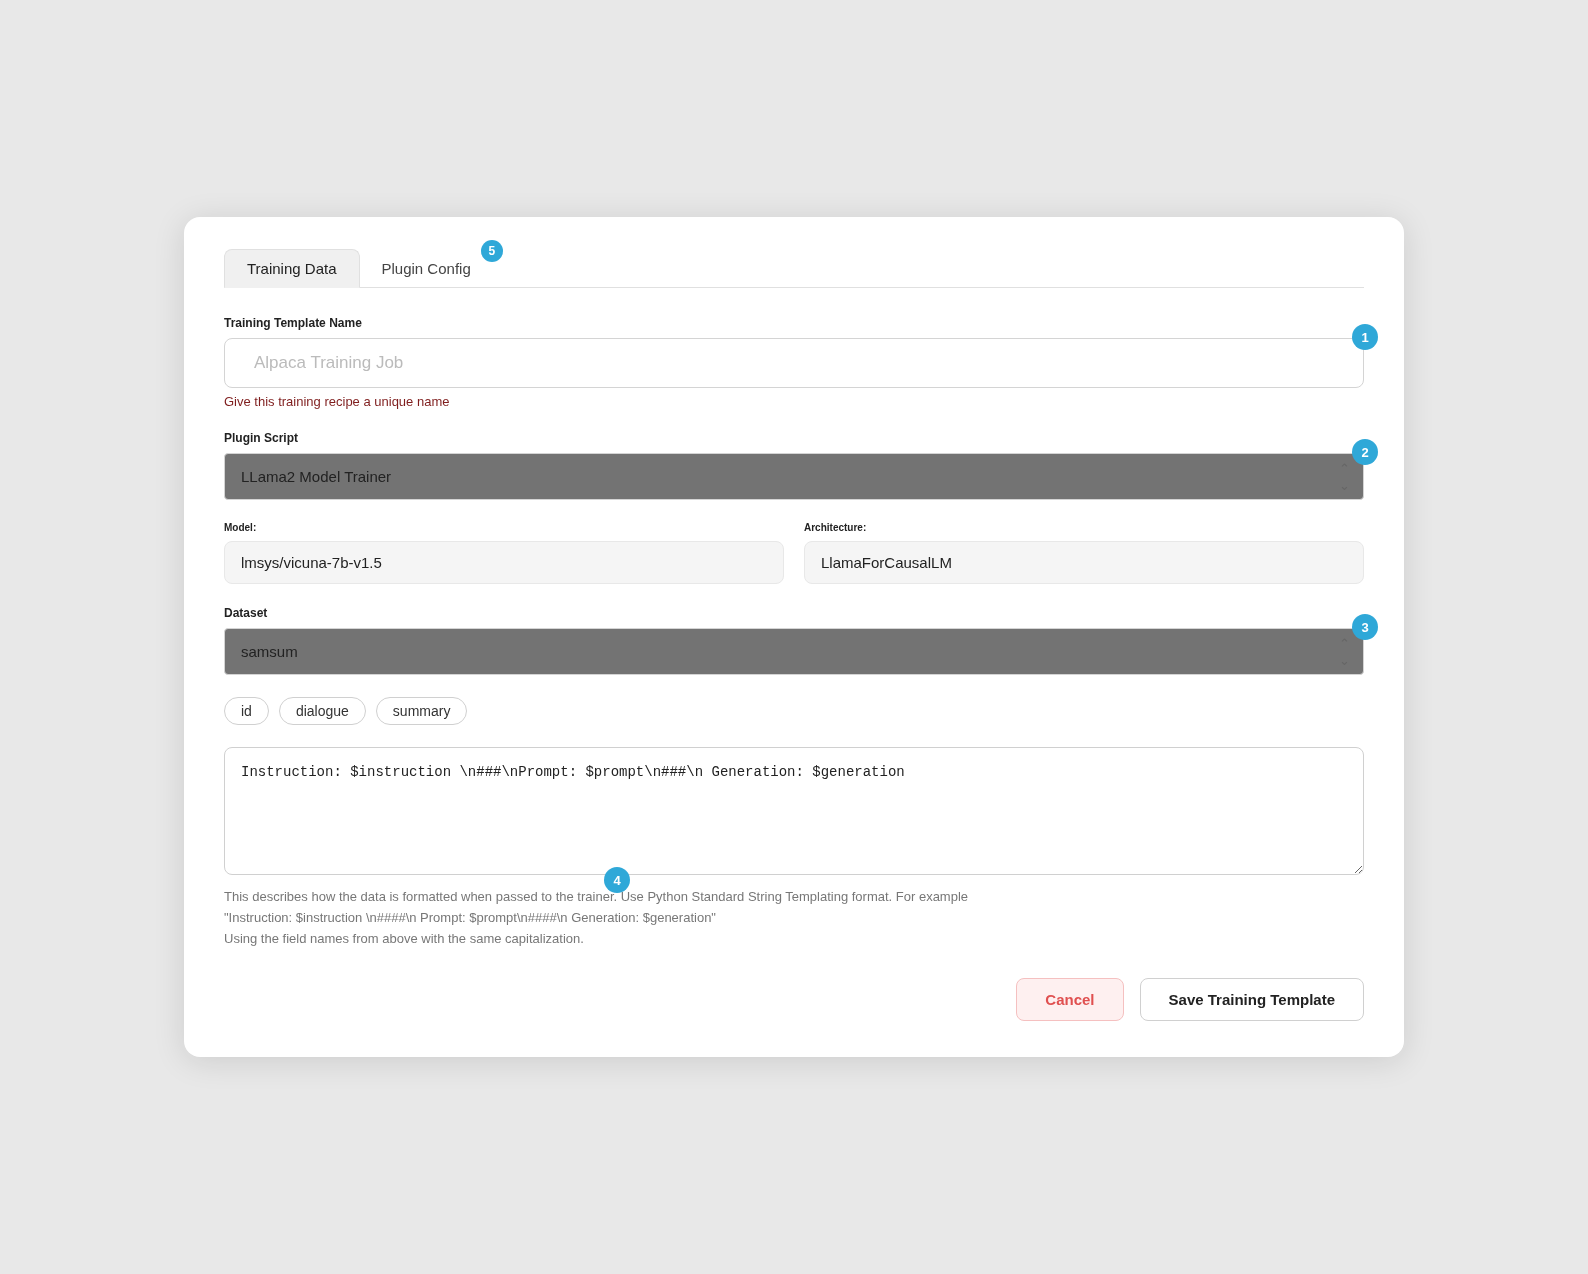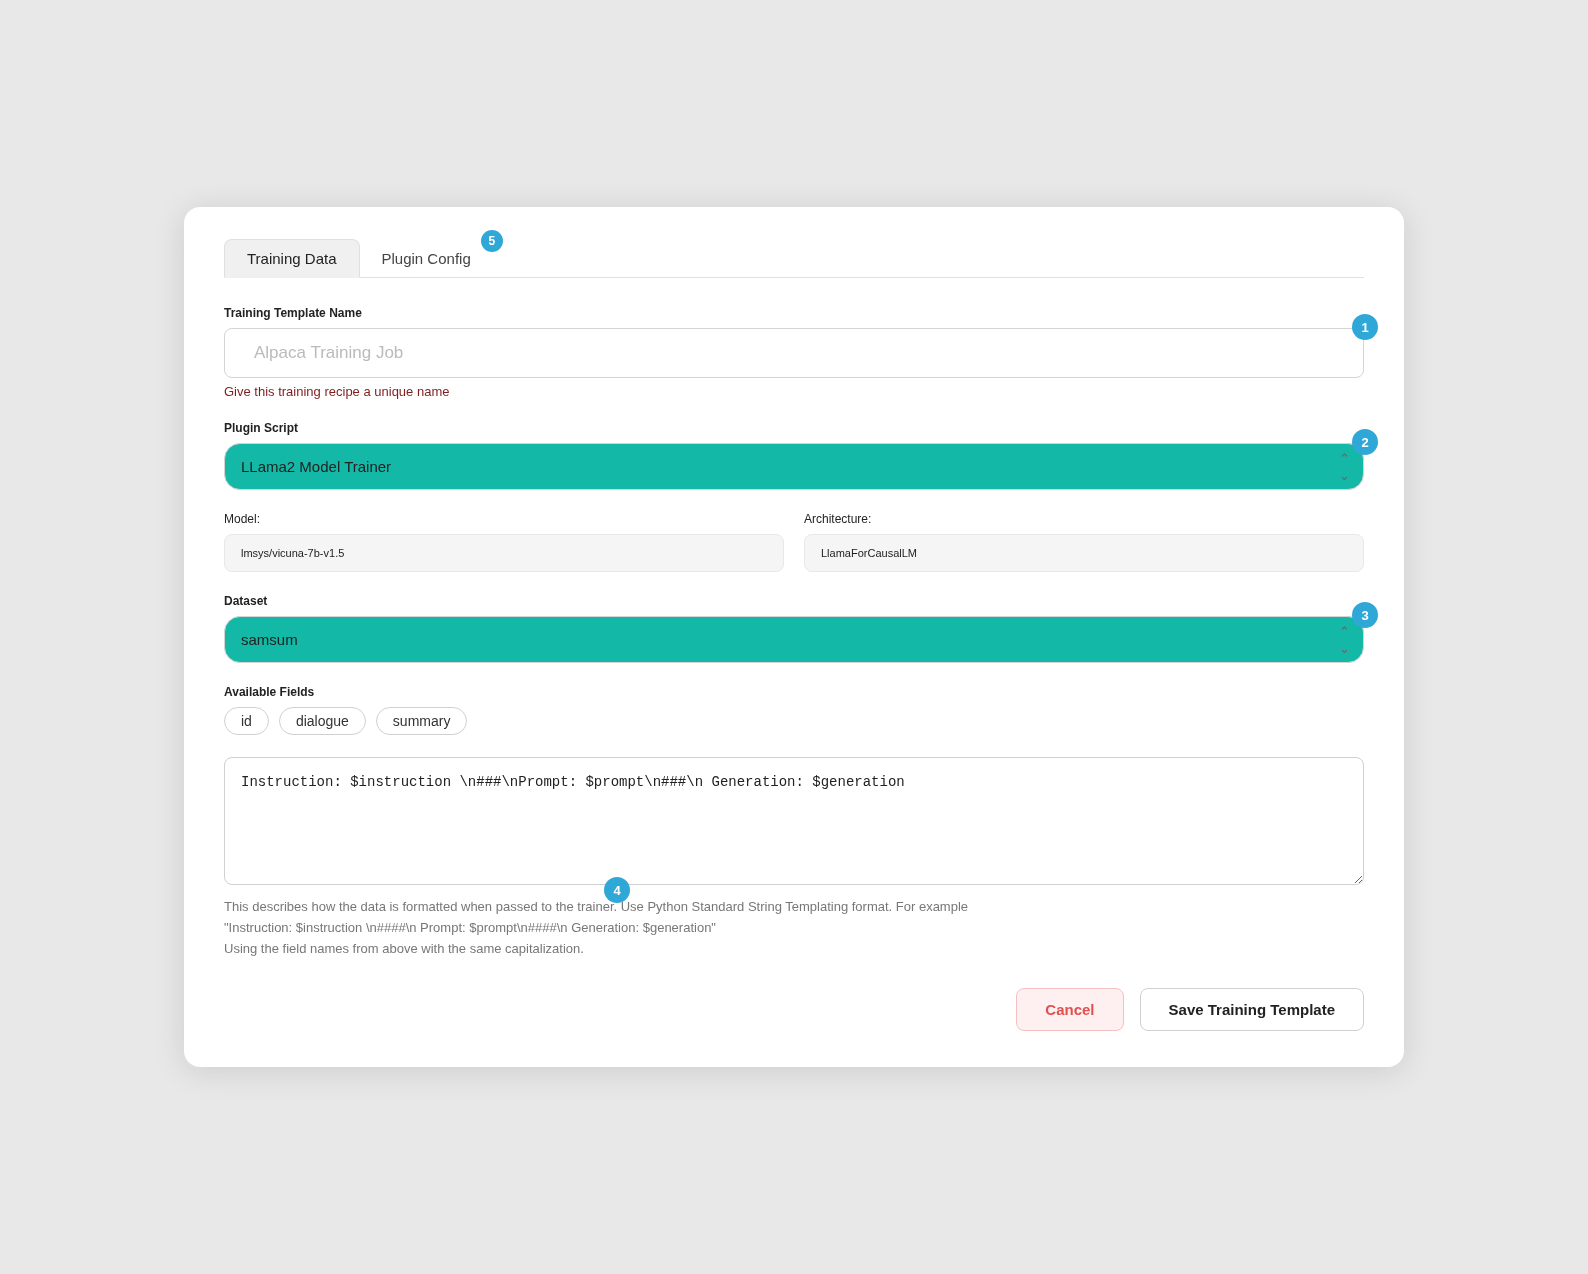--- a/index.html
+++ b/index.html
@@ -100,24 +100,24 @@
     }
 
     .text-input::placeholder {
       color: #bbb;
     }
 
     .select-field {
       width: 100%;
       padding: 14px 16px;
       border: 1px solid #d4d4d4;
-      border-radius: 16px;
-      font-size: 15px;
-      color: #222;
-      background: #14b8a6;
+      border-radius: 4px;
+      font-size: 15px;
+      color: #222;
+      background: #737373;
       appearance: none;
       cursor: pointer;
       outline: none;
     }
 
     .select-arrow {
       position: absolute;
       right: 14px;
       top: 50%;
       transform: translateY(-50%);
@@ -131,32 +131,32 @@
 
     
     .two-col {
       display: grid;
       grid-template-columns: 1fr 1fr;
       gap: 20px;
       margin-bottom: 22px;
     }
 
     .col-field .col-label {
-      font-size: 12px;
-      font-weight: 400;
+      font-size: 10px;
+      font-weight: 700;
       color: #222;
       margin-bottom: 8px;
     }
 
     .col-value {
       background: #f5f5f5;
       border: 1px solid #e8e8e8;
       border-radius: 8px;
       padding: 12px 16px;
-      font-size: 11px;
+      font-size: 15px;
       color: #222;
     }
 
     
     .chips {
       display: flex;
       gap: 10px;
       flex-wrap: wrap;
       margin-top: 8px;
     }
@@ -303,21 +303,20 @@
       </select>
       <div class="select-arrow">
         <span>⌃</span>
         <span>⌄</span>
       </div>
       <span class="badge-inside">3</span>
     </div>
   </div>
 
   <div class="field-group">
-    <div class="field-label">Available Fields</div>
     <div class="chips">
       <div class="chip">id</div>
       <div class="chip">dialogue</div>
       <div class="chip">summary</div>
     </div>
   </div>
 
   <div class="field-group">
     <div style="position:relative;">
       <textarea class="template-textarea" style="">Instruction: $instruction \n###\nPrompt: $prompt\n###\n Generation: $generation</textarea>

